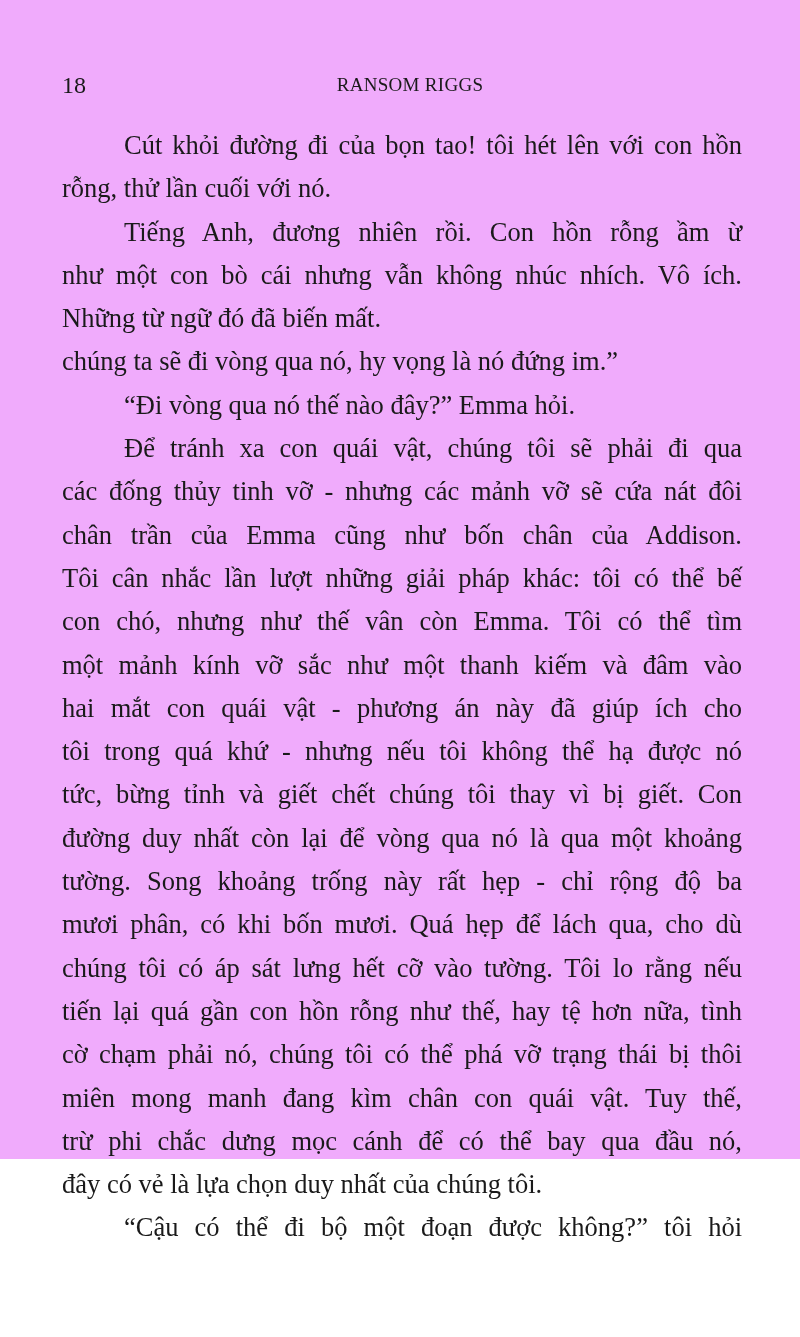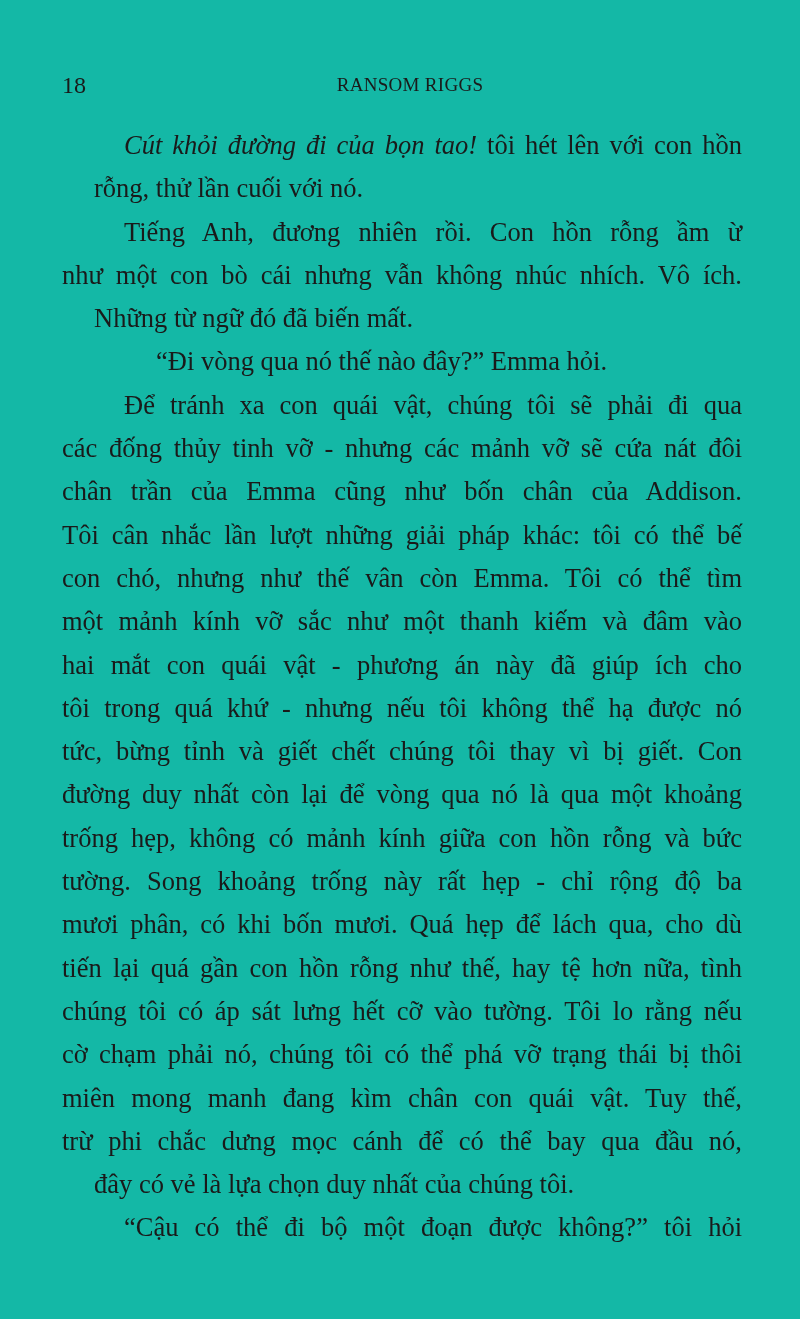--- a/index.html
+++ b/index.html
@@ -12,22 +12,22 @@
       height: 1337px;
       position: relative;
       overflow: hidden;
       font-family: "Liberation Serif", "DejaVu Serif", serif;
       color: #1a1a1a;
     }
     .page {
       position: absolute;
       left: 0; top: 0;
       width: 800px;
-      height: 1319px;
-      background: #14b8a6;
+      height: 1159px;
+      background: #f0abfc;
     }
     .running-head {
       position: absolute;
       top: 68px;
       left: 62px;
       right: 62px;
       height: 34px;
     }
     .page-number {
       position: absolute;
@@ -59,27 +59,25 @@
       display: block;
       height: 43.3px;
       line-height: 43.3px;
       font-size: 26.5px;
       white-space: nowrap;
       text-align: justify;
       text-align-last: justify;
     }
     .line.last {
       text-align-last: left;
-      margin-left: 32px;
     }
     .line.indent {
       padding-left: 62px;
     }
     .italic {
-      font-style: italic;
     }
   </style>
 </head>
 <body>
 
 <div class="page">
 
   <div class="running-head">
     <span class="page-number">18</span>
     <span class="book-author">RANSOM RIGGS</span>
@@ -87,38 +85,38 @@
 
   <div class="body-text">
 
     <span class="line indent"><span class="italic">Cút khỏi đường đi của bọn tao!</span><span> tôi hét lên với con hồn</span></span>
     <span class="line last">rỗng, thử lần cuối với nó.</span>
 
     <span class="line indent">Tiếng Anh, đương nhiên rồi. Con hồn rỗng ầm ừ</span>
     <span class="line">như một con bò cái nhưng vẫn không nhúc nhích. Vô ích.</span>
     <span class="line last">Những từ ngữ đó đã biến mất.</span>
 
+    <span class="line last">chúng ta sẽ đi vòng qua nó, hy vọng là nó đứng im.”</span>
 
     <span class="line indent last">“Đi vòng qua nó thế nào đây?” Emma hỏi.</span>
 
     <span class="line indent">Để tránh xa con quái vật, chúng tôi sẽ phải đi qua</span>
     <span class="line">các đống thủy tinh vỡ - nhưng các mảnh vỡ sẽ cứa nát đôi</span>
     <span class="line">chân trần của Emma cũng như bốn chân của Addison.</span>
     <span class="line">Tôi cân nhắc lần lượt những giải pháp khác: tôi có thể bế</span>
     <span class="line">con chó, nhưng như thế vân còn Emma. Tôi có thể tìm</span>
     <span class="line">một mảnh kính vỡ sắc như một thanh kiếm và đâm vào</span>
     <span class="line">hai mắt con quái vật - phương án này đã giúp ích cho</span>
     <span class="line">tôi trong quá khứ - nhưng nếu tôi không thể hạ được nó</span>
     <span class="line">tức, bừng tỉnh và giết chết chúng tôi thay vì bị giết. Con</span>
     <span class="line">đường duy nhất còn lại để vòng qua nó là qua một khoảng</span>
-    <span class="line">trống hẹp, không có mảnh kính giữa con hồn rỗng và bức</span>
     <span class="line">tường. Song khoảng trống này rất hẹp - chỉ rộng độ ba</span>
     <span class="line">mươi phân, có khi bốn mươi. Quá hẹp để lách qua, cho dù</span>
+    <span class="line">chúng tôi có áp sát lưng hết cỡ vào tường. Tôi lo rằng nếu</span>
     <span class="line">tiến lại quá gần con hồn rỗng như thế, hay tệ hơn nữa, tình</span>
-    <span class="line">chúng tôi có áp sát lưng hết cỡ vào tường. Tôi lo rằng nếu</span>
     <span class="line">cờ chạm phải nó, chúng tôi có thể phá vỡ trạng thái bị thôi</span>
     <span class="line">miên mong manh đang kìm chân con quái vật. Tuy thế,</span>
     <span class="line">trừ phi chắc dưng mọc cánh để có thể bay qua đầu nó,</span>
     <span class="line last">đây có vẻ là lựa chọn duy nhất của chúng tôi.</span>
 
     <span class="line indent">“Cậu có thể đi bộ một đoạn được không?” tôi hỏi</span>
 
   </div>
 </div>
 

